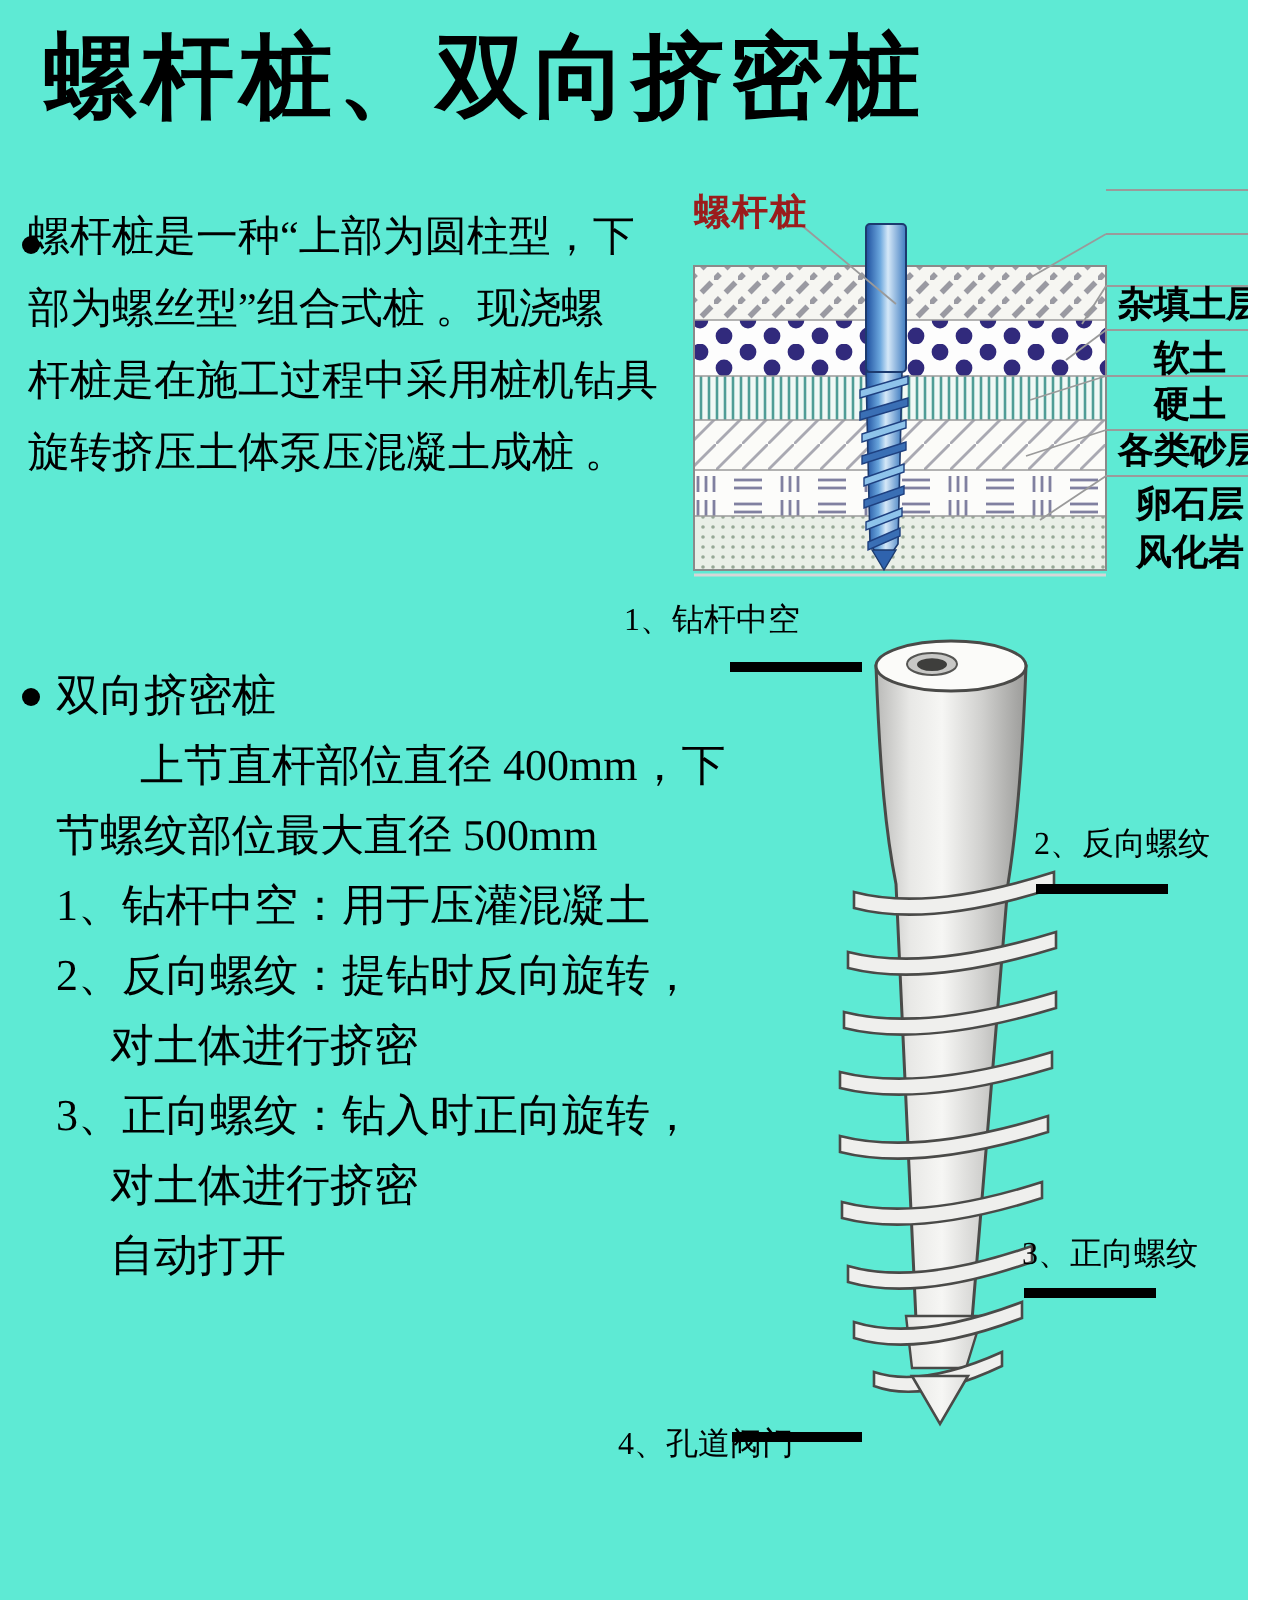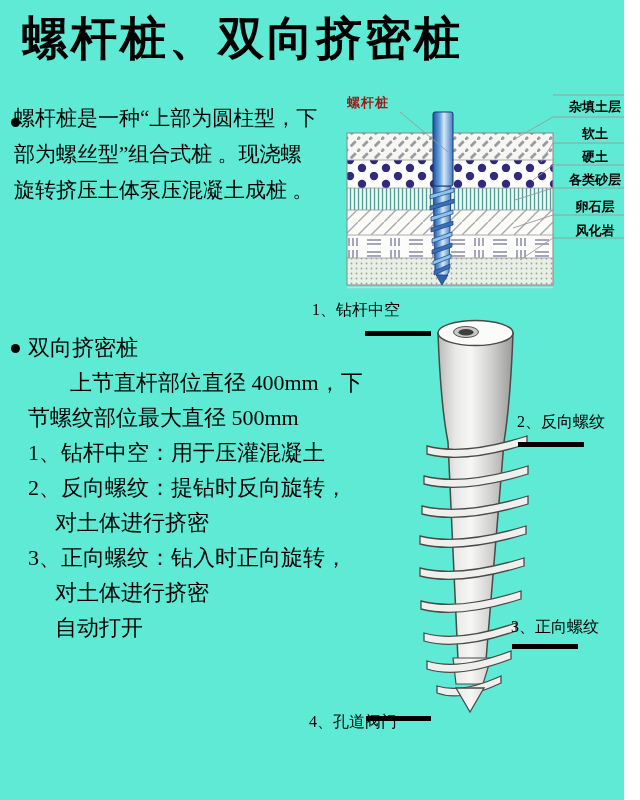--- a/index.html
+++ b/index.html
@@ -20,26 +20,26 @@
   .para1 { position:absolute; left:14px; top:100px; width:330px; font-size:21px; }
   .para1 .ln { height:36px; line-height:36px; white-space:nowrap; }
   .para2 { position:absolute; left:28px; top:330px; width:340px; font-size:22px; }
   .para2 .ln { height:35px; line-height:35px; white-space:nowrap; }
   .indent-1 { padding-left:27px; }
   .indent-2 { padding-left:42px; }
 
   .soil-figure { position:absolute; left:345px; top:92px; width:295px; height:200px; }
   .soil-figure svg { position:absolute; left:0; top:0; }
   .pile-label {
-    position:absolute; left:347px; top:94px; font-size:13px; font-weight:bold;
+    position:absolute; left:347px; top:94px; font-size:18px; font-weight:bold;
     color:#9b1c1c; letter-spacing:1px; white-space:nowrap;
   }
   .soil-label {
-    position:absolute; left:553px; width:84px; text-align:center; font-size:13px;
-    font-weight:bold; white-space:nowrap;
+    position:absolute; left:553px; width:84px; text-align:center; font-size:18px;
+    font-weight:bold; white-space:nowrap;margin-top:42px;
   }
   .sl-0 { top:98px; }  .sl-1 { top:125px; } .sl-2 { top:148px; }
   .sl-3 { top:171px; } .sl-4 { top:198px; } .sl-5 { top:222px; }
 
   .screw-figure { position:absolute; left:385px; top:312px; width:170px; height:410px; }
   .fig-label { position:absolute; font-size:16px; white-space:nowrap;text-align:right; }
   .fl-1 { left:312px; top:300px; }
   .fl-2 { left:517px; top:412px; }
   .fl-3 { left:511px; top:617px; }
   .fl-4 { left:309px; top:712px; }
@@ -53,20 +53,21 @@
 <body>
 
 <div class="page">
 
   <div class="title">螺杆桩、双向挤密桩</div>
 
   <span class="bullet-dot b1"></span>
   <div class="para1">
     <div class="ln">螺杆桩是一种“上部为圆柱型，下</div>
     <div class="ln">部为螺丝型”组合式桩 。现浇螺</div>
+    <div class="ln">杆桩是在施工过程中采用桩机钻具</div>
     <div class="ln">旋转挤压土体泵压混凝土成桩 。</div>
   </div>
 
   <div class="soil-figure">
     <svg width="295" height="200" viewBox="0 0 295 200">
       <defs>
         <pattern id="hatch1" width="12" height="12" patternUnits="userSpaceOnUse">
           <rect width="12" height="12" fill="#f6f6f2"></rect>
           <path d="M-2,14 L14,-2" stroke="#9a9aa2" stroke-width="2.8" stroke-dasharray="7,4"></path>
         </pattern>

